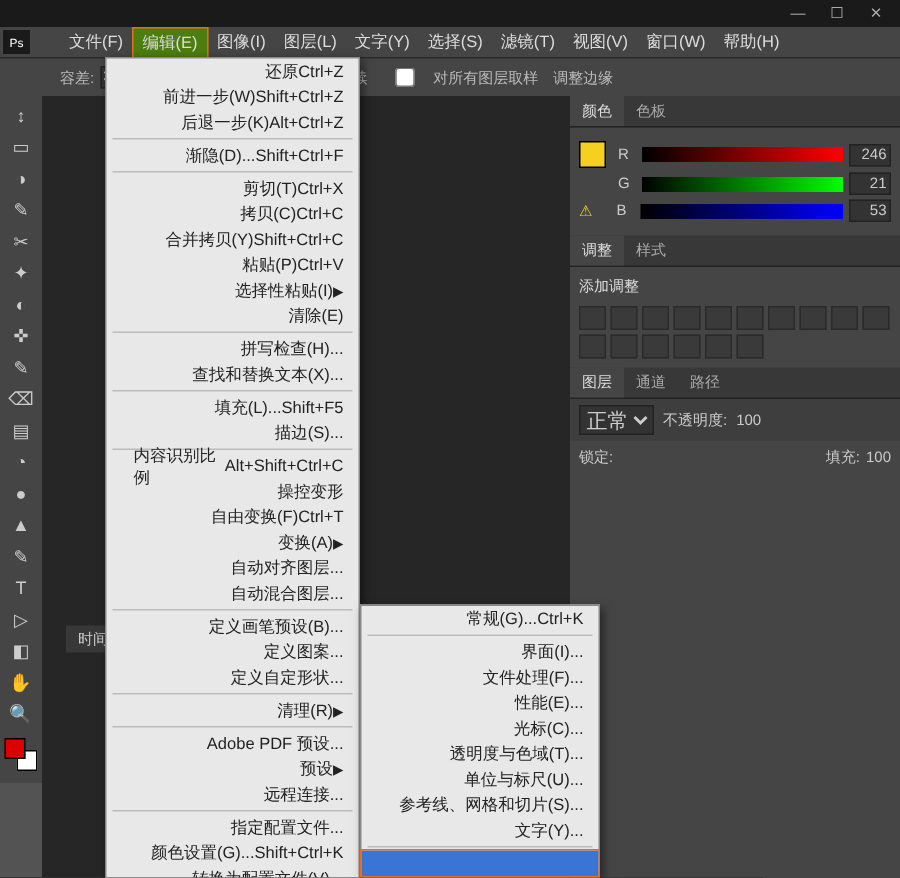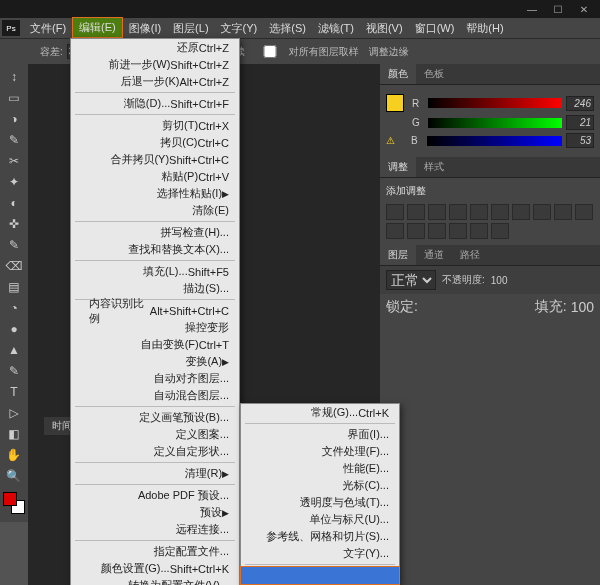--- a/index.html
+++ b/index.html
@@ -1,20 +1,20 @@
 <!DOCTYPE html>
 <html><head>
 <meta charset="utf-8">
 <style>
 * { margin: 0; padding: 0; box-sizing: border-box; font-family: "Microsoft YaHei", sans-serif; }
 body { background: #2a2a2a; width: 600px; height: 585px; overflow: hidden; color: #ccc; font-size: 11px; }
 .window { width: 600px; height: 585px; background: #535353; position: relative; }
 .titlebar { height: 18px; background: #1a1a1a; display: flex; justify-content: flex-end; align-items: center; padding-right: 4px; }
 .winbtn { width: 24px; height: 14px; margin-left: 2px; display: flex; align-items: center; justify-content: center; color: #aaa; font-size: 10px; }
-.menubar { height: 20px; background: #454545; display: flex; align-items: flex-end; padding-left: 24px; }
+.menubar { height: 20px; background: #454545; display: flex; align-items: flex-start; padding-left: 40px; }
 .logo { position: absolute; left: 2px; top: 20px; width: 18px; height: 16px; background: #1a1a1a; color: #fff; font-size: 8px; display:flex;align-items:center;justify-content:center; }
 .menuitem { padding: 2px 6px; color: #ddd; cursor: pointer; }
 .menuitem.active { border: 1px solid #e07020; background: #4d7c0f; }
 .optionsbar { height: 26px; background: #454545; border-top: 1px solid #2a2a2a; display: flex; align-items: center; padding-left: 40px; gap: 10px; font-size: 10px; color: #bbb; }
 .optionsbar .field { display:flex; align-items:center; gap:4px; }
 .optionsbar input { width: 30px; background: #333; border: 1px solid #222; color: #ccc; font-size: 10px; padding: 1px; }
 .toolbox { position: absolute; left: 0; top: 64px; width: 28px; background: #454545; padding: 2px 0; }
 .tool { width: 24px; height: 20px; margin: 1px auto; display: flex; align-items: center; justify-content: center; color: #ccc; font-size: 12px; }
 .swatches { width: 22px; height: 22px; position: relative; margin: 6px auto; }
 .swatch-fg { width: 14px; height: 14px; background: #d00; border: 1px solid #000; position: absolute; top: 0; left: 0; }
@@ -24,31 +24,31 @@
 .panel-tabs { display: flex; background: #383838; border-bottom: 1px solid #222; }
 .panel-tab { padding: 3px 8px; font-size: 10px; color: #aaa; }
 .panel-tab.active { background: #454545; color: #ddd; }
 .color-panel { padding: 6px; }
 .color-row { display: flex; align-items: center; margin: 3px 0; gap: 4px; }
 .color-label { width: 12px; font-size: 10px; }
 .color-slider { flex: 1; height: 10px; position: relative; }
 .color-slider.r { background: linear-gradient(to right, #000, #f00); }
 .color-slider.g { background: linear-gradient(to right, #000, #0f0); }
 .color-slider.b { background: linear-gradient(to right, #000, #00f); }
-.color-val { width: 28px; background: #333; border: 1px solid #222; color: #ccc; font-size: 10px; text-align: right; padding: 1px 2px; font-style: italic; }
+.color-val { width: 28px; background: #333; border: 1px solid #222; color: #ccc; font-size: 10px; text-align: right; padding: 1px 2px; }
 .color-swatch-big { width: 18px; height: 18px; background: #f5d020; border: 1px solid #000; margin-right: 4px; }
 .warn-tri { color: #f5d020; font-size: 10px; }
 .adjust-panel { padding: 6px; }
 .adjust-title { font-size: 10px; color: #ddd; margin-bottom: 6px; }
 .adjust-icons { display: flex; flex-wrap: wrap; gap: 3px; }
 .adjust-icon { width: 18px; height: 16px; background: #3a3a3a; border: 1px solid #2a2a2a; }
 .layers-panel { flex: 1; padding: 0; }
 .layers-toolbar { display: flex; align-items: center; padding: 4px 6px; gap: 6px; font-size: 10px; background: #3e3e3e; }
 .layers-toolbar select { background: #333; border: 1px solid #222; color: #ccc; font-size: 14px; }
-.layer-opts { display: flex; padding: 4px 6px; gap: 4px; font-size: 14px; align-items: center; }
+.layer-opts { display: flex; padding: 4px 6px; gap: 4px; font-size: 10px; align-items: center; }
 .menu-dropdown { position: absolute; background: #e8e8e8; border: 1px solid #888; box-shadow: 2px 2px 6px rgba(0,0,0,0.5); font-size: 11px; color: #222; }
 .menu-dropdown.main { left: 70px; top: 38px; width: 170px; }
 .menu-dropdown.sub { left: 240px; top: 403px; width: 160px; }
 .menu-row { display: flex; justify-content: flex-end; padding: 2px 10px 2px 18px; align-items: center; height: 17px; position: relative; }
 .menu-row.highlighted { background: #3a75d6; color: #fff; }
 .menu-row.boxed { outline: 1px solid #e07020; }
 .menu-row .arrow { font-size: 9px; }
 .menu-sep { height: 1px; background: #bbb; margin: 2px 4px; }
 .timeline-tab { position: absolute; left: 44px; bottom: 150px; background: #383838; padding: 2px 8px; font-size: 10px; color: #ccc; }
 </style>

